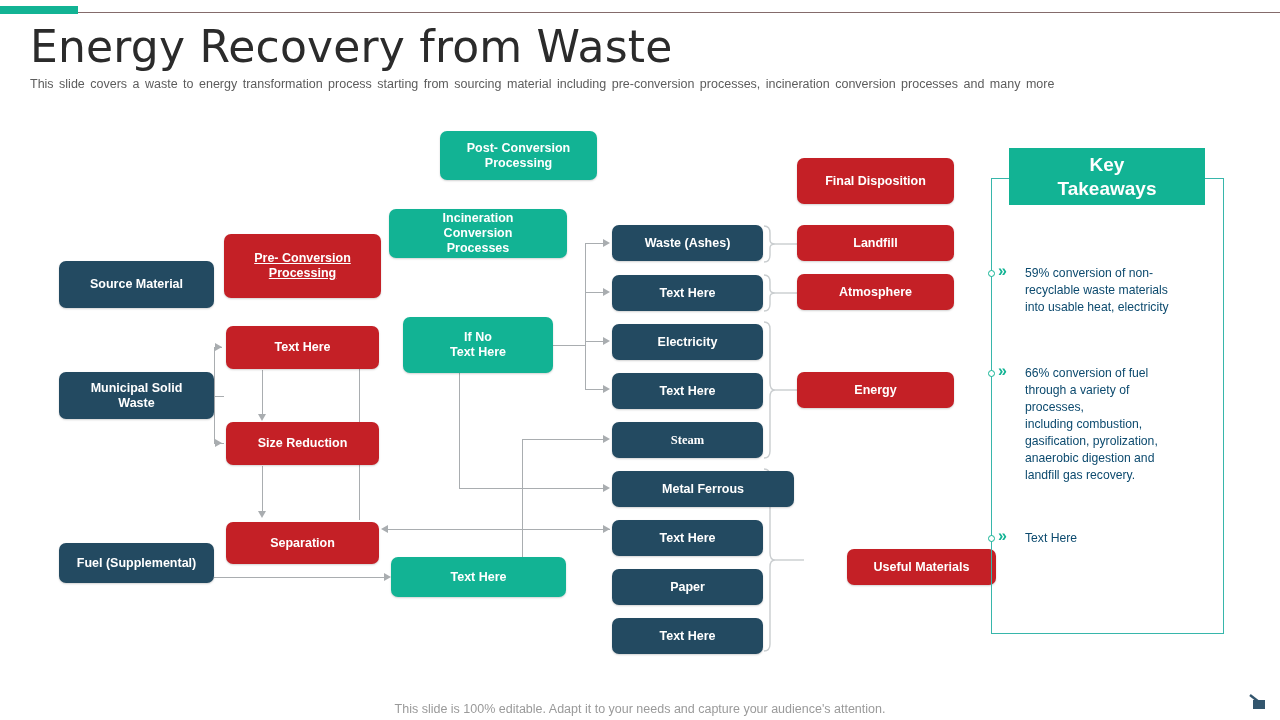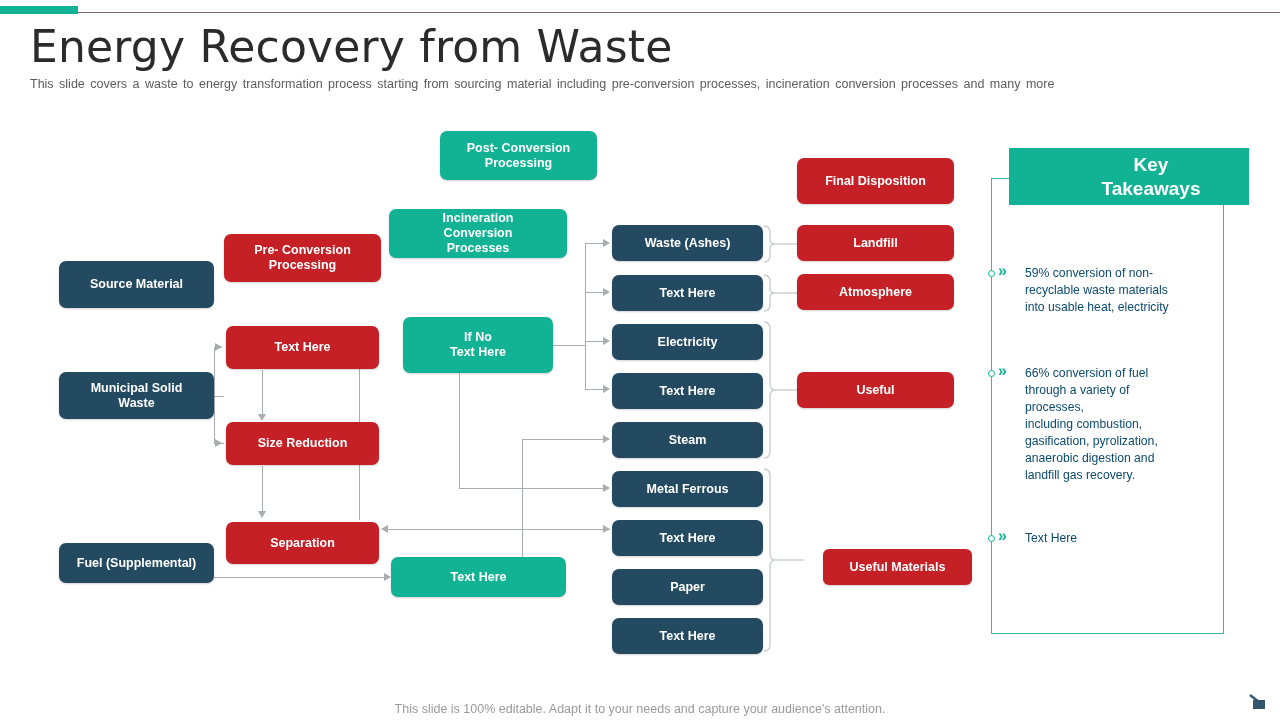--- a/index.html
+++ b/index.html
@@ -63,21 +63,21 @@
 
   
   .kt-frame{
     position:absolute;left:991px;top:178px;width:233px;height:456px;
     border:1.5px solid #37b6ab;box-sizing:border-box;background:transparent;
   }
   .kt-head{
     position:absolute;left:1009px;top:148px;width:196px;height:57px;
     background:#12b394;color:#fff;font-weight:bold;font-size:19px;
     line-height:24px;display:flex;align-items:center;justify-content:center;
-    text-align:center;white-space:pre-line;padding-left:44px;
+    text-align:center;white-space:pre-line;
   }
   .kt-item{position:absolute;left:1025px;width:178px;}
   .kt-text{
     font-size:12.2px;line-height:17px;color:#0c4a6e;white-space:pre-line;
   }
   .kt-bullet{position:absolute;left:-37px;top:1px;width:32px;height:16px;}
   .kt-dot{
     position:absolute;left:0;top:4px;width:7px;height:7px;border-radius:50%;
     border:1.3px solid #12b394;box-sizing:border-box;background:#fff;
   }
@@ -169,21 +169,21 @@
   <div class="brace" style="left:762px;top:467px;">
     <svg width="44" height="186" viewBox="0 0 44 186">
       <path d="M2 2 Q8 2 8 9 L8 86 Q8 93 13 93 Q8 93 8 100 L8 177 Q8 184 2 184" fill="none" stroke="#c9cdcf" stroke-width="1.4"></path>
       <path d="M13 93 L42 93" fill="none" stroke="#c9cdcf" stroke-width="1.4"></path>
     </svg>
   </div>
 
   <div class="node teal" style="left:440px;top:131px;width:157px;height:49px;">Post- Conversion
 Processing</div>
   <div class="node red" style="left:797px;top:158px;width:157px;height:46px;">Final Disposition</div>
-  <div class="node red" style="left:224px;top:234px;width:157px;height:48px;">Pre- Conversion
+  <div class="node red" style="left:224px;top:234px;width:157px;height:64px;text-decoration:underline;">Pre- Conversion
 Processing</div>
 
   <div class="node navy" style="left:59px;top:261px;width:155px;height:47px;">Source Material</div>
   <div class="node navy" style="left:59px;top:372px;width:155px;height:47px;">Municipal Solid
 Waste</div>
   <div class="node navy" style="left:59px;top:543px;width:155px;height:40px;">Fuel (Supplemental)</div>
 
   <div class="node red" style="left:226px;top:326px;width:153px;height:43px;">Text Here</div>
   <div class="node red" style="left:226px;top:422px;width:153px;height:43px;">Size Reduction</div>
   <div class="node red" style="left:226px;top:522px;width:153px;height:42px;">Separation</div>
@@ -192,30 +192,30 @@
 Conversion
 Processes</div>
   <div class="node teal" style="left:403px;top:317px;width:150px;height:56px;">If No
 Text Here</div>
   <div class="node teal" style="left:391px;top:557px;width:175px;height:40px;">Text Here</div>
 
   <div class="node navy" style="left:612px;top:225px;width:151px;height:36px;">Waste (Ashes)</div>
   <div class="node navy" style="left:612px;top:275px;width:151px;height:36px;">Text Here</div>
   <div class="node navy" style="left:612px;top:324px;width:151px;height:36px;">Electricity</div>
   <div class="node navy" style="left:612px;top:373px;width:151px;height:36px;">Text Here</div>
-  <div class="node navy" style="left:612px;top:422px;width:151px;height:36px;">Steam</div>
-  <div class="node navy" style="left:612px;top:471px;width:151px;height:36px;">Metal Ferrous</div>
+  <div class="node navy" style="left:612px;top:422px;width:151px;height:36px;font-family:Liberation Serif, serif;">Steam</div>
+  <div class="node navy" style="left:612px;top:471px;width:182px;height:36px;">Metal Ferrous</div>
   <div class="node navy" style="left:612px;top:520px;width:151px;height:36px;">Text Here</div>
   <div class="node navy" style="left:612px;top:569px;width:151px;height:36px;">Paper</div>
   <div class="node navy" style="left:612px;top:618px;width:151px;height:36px;">Text Here</div>
 
   <div class="node red" style="left:797px;top:225px;width:157px;height:36px;">Landfill</div>
   <div class="node red" style="left:797px;top:274px;width:157px;height:36px;">Atmosphere</div>
-  <div class="node red" style="left:797px;top:372px;width:157px;height:36px;">Useful</div>
-  <div class="node red" style="left:823px;top:549px;width:149px;height:36px;border-radius:6px;">Useful Materials</div>
+  <div class="node red" style="left:797px;top:372px;width:157px;height:36px;">Energy</div>
+  <div class="node red" style="left:847px;top:549px;width:149px;height:36px;">Useful Materials</div>
 
   <div class="kt-frame"></div>
   <div class="kt-head">Key
 Takeaways</div>
 
   <div class="kt-item" style="top:265px;">
     <div class="kt-bullet">
       <span class="kt-dot"></span>
       <span class="kt-chev">»</span>
     </div>

